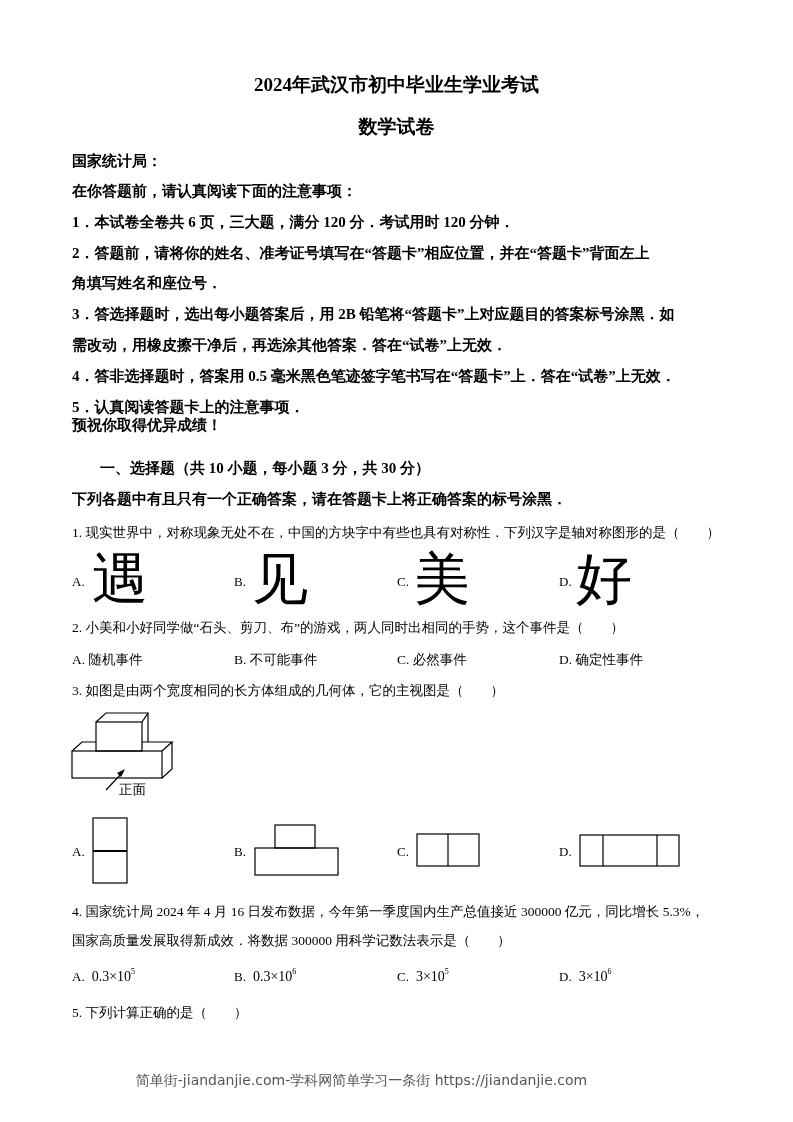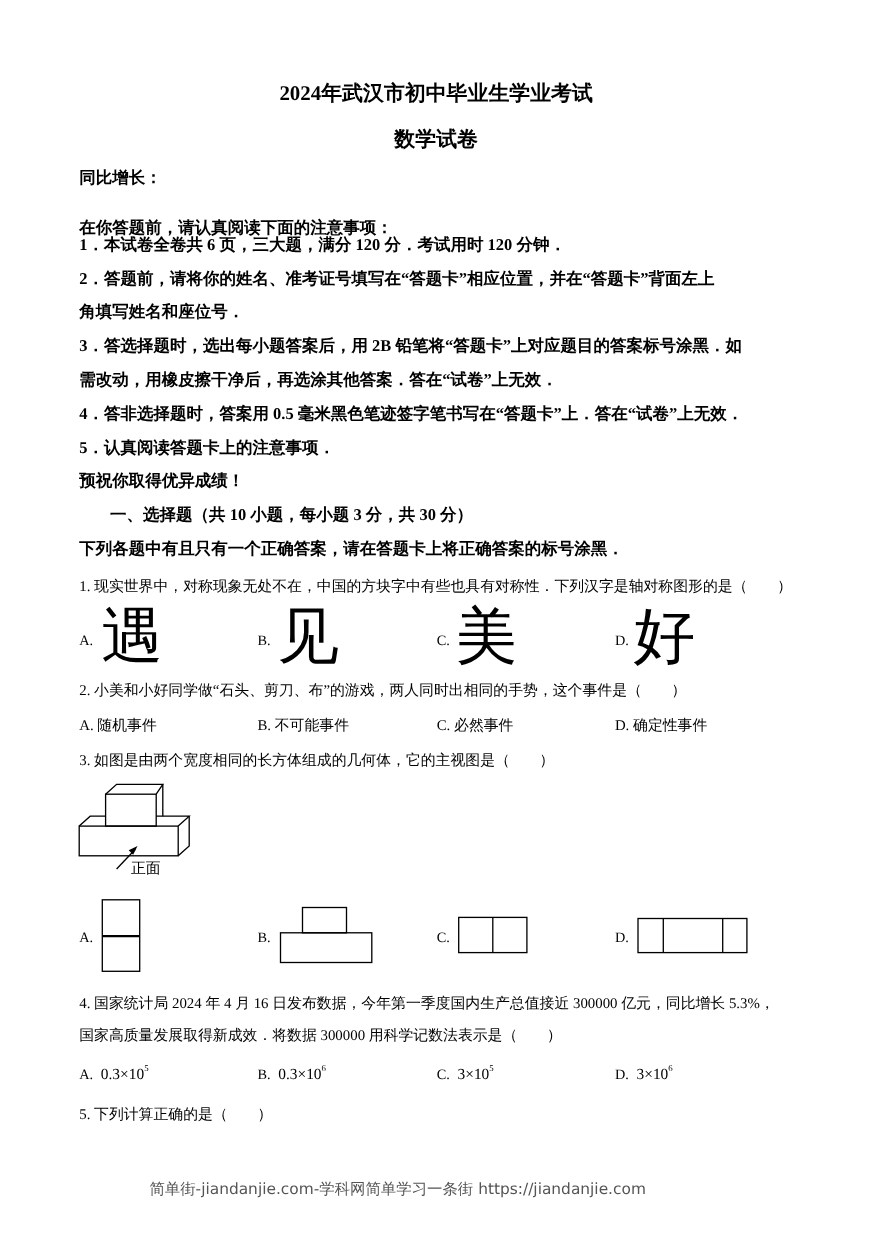--- a/index.html
+++ b/index.html
@@ -16,30 +16,30 @@
   .footer { font-family: "DejaVu Sans", sans-serif; font-size: 14px; color: #555; left: 0; width: 723px; text-align: center; }
   svg { position: absolute; overflow: visible; }
 </style>
 </head>
 <body>
 
 <div class="abs title" style="top:72px;">2024年武汉市初中毕业生学业考试</div>
 <div class="abs title" style="top:114px;">数学试卷</div>
 
 <div>
-  <div class="abs bold" style="left:72px;top:152px;">同比增长：</div>
-  <div class="abs bold" style="left:72px;top:182px;margin-top:16px;">在你答题前，请认真阅读下面的注意事项：</div>
+  <div class="abs bold" style="left:72px;top:152px;">国家统计局：</div>
+  <div class="abs bold" style="left:72px;top:182px;">在你答题前，请认真阅读下面的注意事项：</div>
   <div class="abs bold" style="left:72px;top:213px;">1．本试卷全卷共 6 页，三大题，满分 120 分．考试用时 120 分钟．</div>
   <div class="abs bold" style="left:72px;top:244px;">2．答题前，请将你的姓名、准考证号填写在“答题卡”相应位置，并在“答题卡”背面左上</div>
   <div class="abs bold" style="left:72px;top:274px;">角填写姓名和座位号．</div>
   <div class="abs bold" style="left:72px;top:305px;">3．答选择题时，选出每小题答案后，用 2B 铅笔将“答题卡”上对应题目的答案标号涂黑．如</div>
   <div class="abs bold" style="left:72px;top:336px;">需改动，用橡皮擦干净后，再选涂其他答案．答在“试卷”上无效．</div>
   <div class="abs bold" style="left:72px;top:367px;">4．答非选择题时，答案用 0.5 毫米黑色笔迹签字笔书写在“答题卡”上．答在“试卷”上无效．</div>
   <div class="abs bold" style="left:72px;top:398px;">5．认真阅读答题卡上的注意事项．</div>
-  <div class="abs bold" style="left:72px;top:428px;">预祝你取得优异成绩！</div>
+  <div class="abs bold" style="left:72px;top:416px;">预祝你取得优异成绩！</div>
 </div>
 
 <div class="abs bold" style="left:72px;top:459px;margin-left:28px;">一、选择题（共 10 小题，每小题 3 分，共 30 分）</div>
 <div class="abs bold" style="left:72px;top:490px;">下列各题中有且只有一个正确答案，请在答题卡上将正确答案的标号涂黑．</div>
 
 <div>
   <div class="abs q" style="left:72px;top:524px;">1. 现实世界中，对称现象无处不在，中国的方块字中有些也具有对称性．下列汉字是轴对称图形的是（　　）</div>
   <div class="abs opt-label" style="left:72px;top:574px;">A.</div>
   <div class="abs big-char" style="left:92px;top:551px;">遇</div>
   <div class="abs opt-label" style="left:234px;top:574px;">B.</div>

